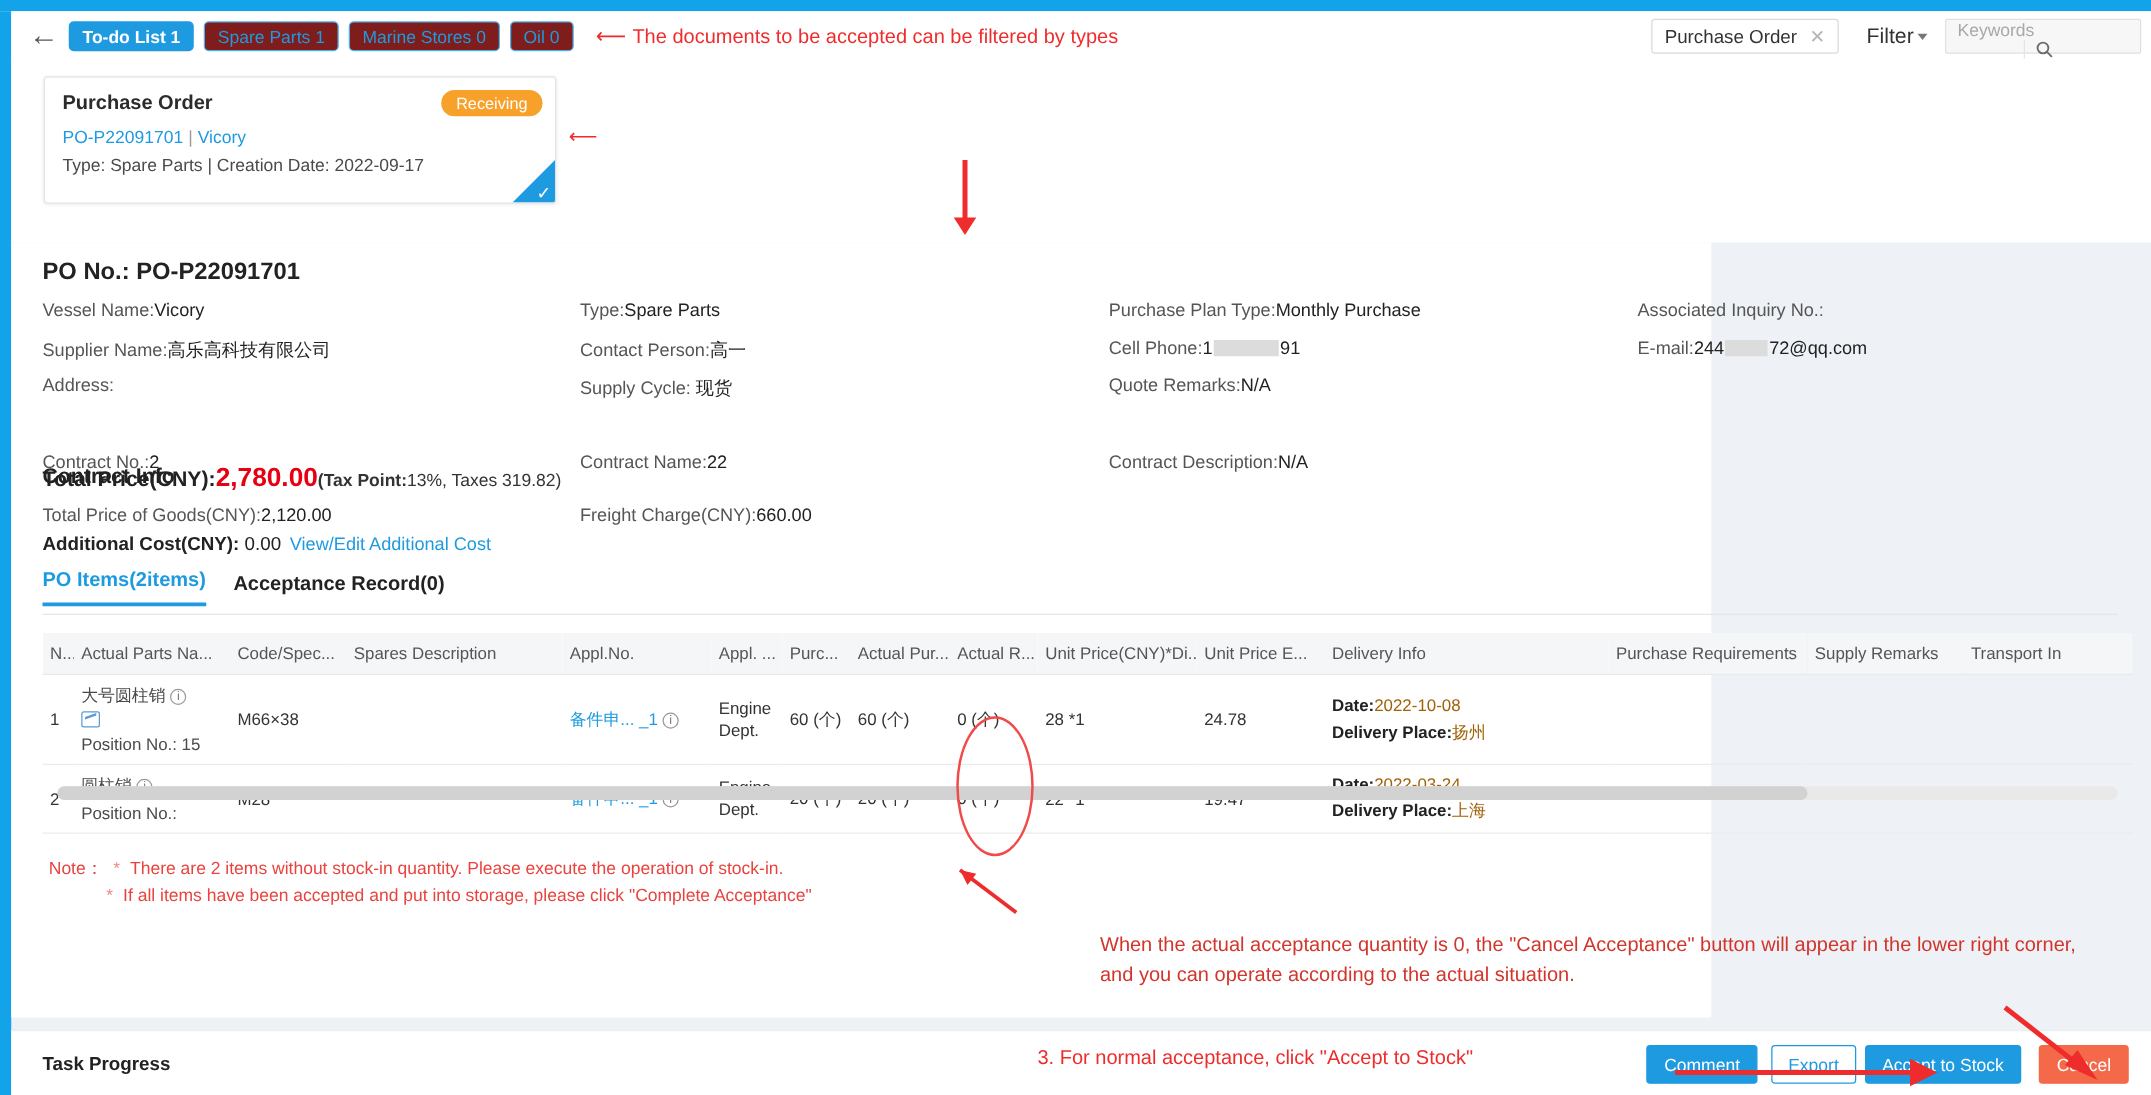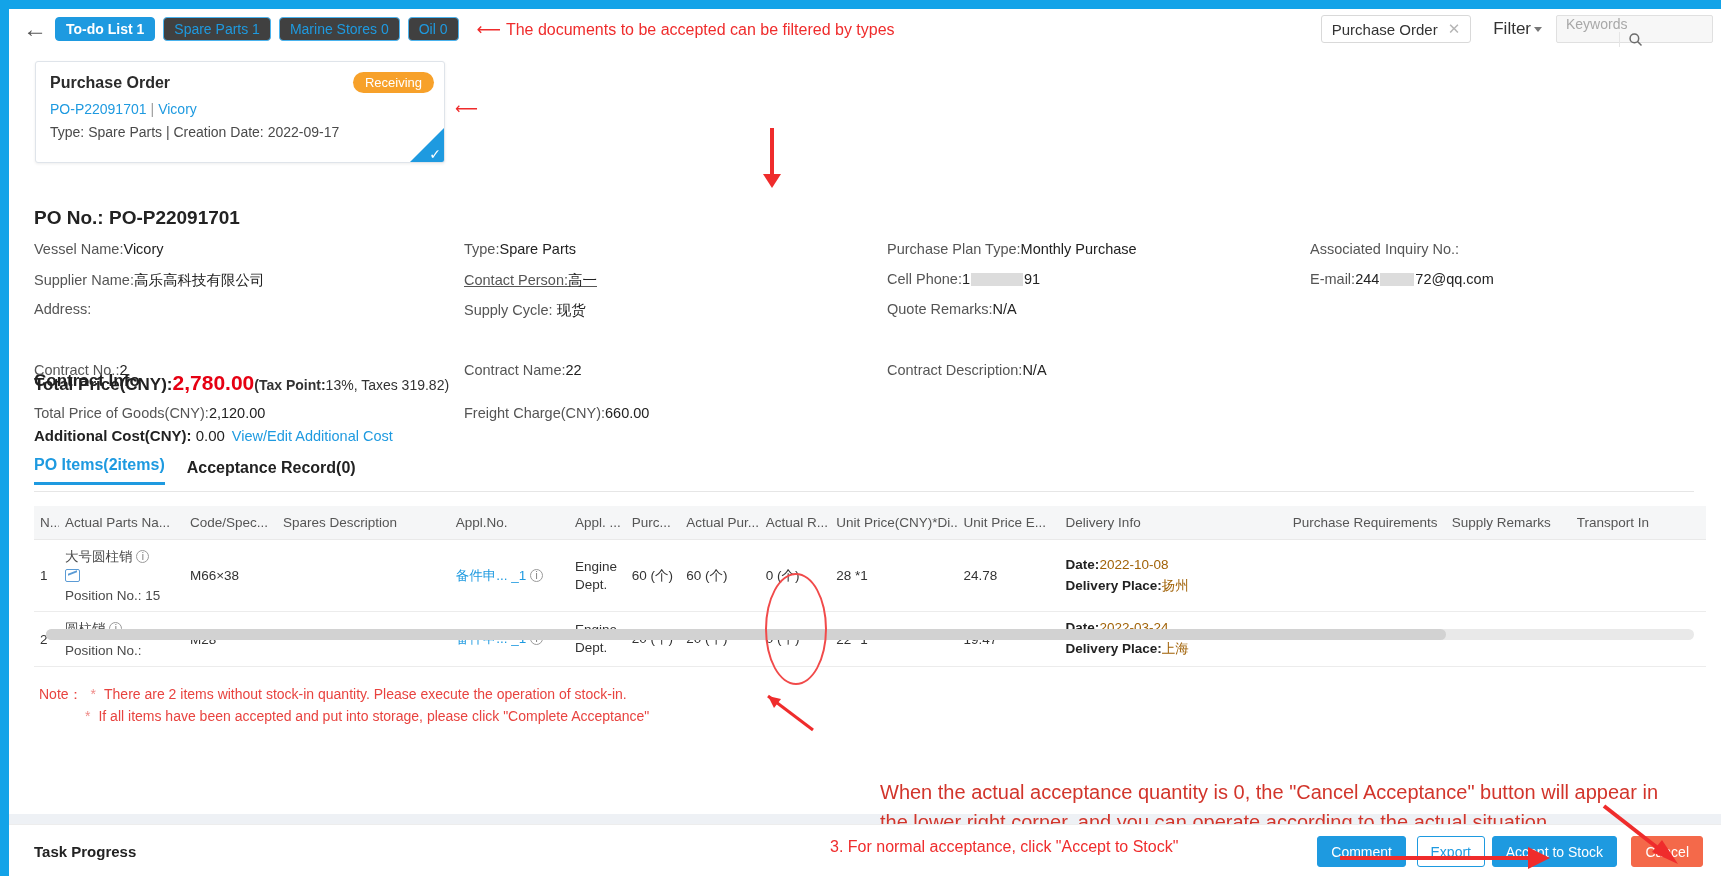--- a/index.html
+++ b/index.html
@@ -27,21 +27,21 @@
     position: absolute; left: 9px; top: 9px; width: 1712px; height: 40px;
     background: #fff; display: flex; align-items: center;
   }
   .back-arrow {
     width: 40px; height: 40px; display: flex; align-items: center; justify-content: center;
     color: #555; font-size: 24px; line-height: 1; cursor: pointer;
     margin-left: 6px;
   }
   .chip {
     height: 24px; border-radius: 4px; border: 1px solid #4ab3ee;
-    color: #1e9ae0; background: #404040; font-size: 14px;
+    color: #1e9ae0; background: #7f1d1d; font-size: 14px;
     display: inline-flex; align-items: center; padding: 0 10px;
     margin-right: 8px; white-space: nowrap; cursor: pointer;
   }
   .chip.active { background: #1e9ae0; border-color: #1e9ae0; color: #fff; font-weight: 600; }
   .tip-inline {
     color: #ef2c2c; font-size: 16px; margin-left: 10px; white-space: nowrap;
   }
   .arrow-left-glyph { font-size: 17px; margin-right: 5px; }
 
   .toolbar-right {
@@ -121,21 +121,21 @@
     background: #ef2c2c;
   }
   .arrow-down-big::after {
     content: ""; position: absolute; left: -7px; top: 46px; width: 0; height: 0;
     border-left: 9px solid transparent; border-right: 9px solid transparent;
     border-top: 14px solid #ef2c2c;
   }
 
   
   .detail {
-    position: absolute; left: 9px; top: 194px; width: 1712px; height: 620px;
+    position: absolute; left: 9px; top: 194px; width: 1360px; height: 620px;
     background: #fff;
   }
   .po-no {
     position: absolute; left: 25px; top: 13px;
     font-size: 19px; font-weight: 700; color: #222;
   }
   .grid-field {
     position: absolute; font-size: 14.5px; color: #555; white-space: nowrap;
   }
   .grid-field b { font-weight: 400; color: #555; }
@@ -230,21 +230,21 @@
     pointer-events: none;
   }
 
   
   .notes { position: absolute; left: 30px; top: 490px; color: #e8433f; font-size: 14px; }
   .notes .row { display: flex; gap: 8px; line-height: 1.55; }
   .notes .star { color: #ef8a87; }
 
   .ann-block {
     position: absolute; left: 880px; top: 745px; color: #d2352b;
-    font-size: 20px; line-height: 1.5; width: 810px; margin-top: 32px;
+    font-size: 16px; line-height: 1.5; width: 810px;
   }
   .ann-3 { position: absolute; left: 830px; top: 838px; color: #ef2c2c; font-size: 16px; }
 
   
   .footer {
     position: absolute; left: 9px; top: 824px; width: 1712px; height: 52px;
     background: #fff; border-top: 1px solid #ededed;
   }
   .task-progress {
     position: absolute; left: 25px; top: 18px; font-size: 15px; font-weight: 700; color: #222;
@@ -341,21 +341,21 @@
     <div class="grid-field" style="left:878px; top:47px;">
       <b>Purchase Plan Type:</b><span class="val">Monthly Purchase</span>
     </div>
     <div class="grid-field" style="left:1301px; top:47px;">
       <b>Associated Inquiry No.:</b><span class="val"></span>
     </div>
 
     <div class="grid-field" style="left:25px; top:77px;">
       <b>Supplier Name:</b><span class="val">高乐高科技有限公司</span>
     </div>
-    <div class="grid-field" style="left:455px; top:77px;text-decoration:underline;">
+    <div class="grid-field" style="left:455px; top:77px;">
       <b>Contact Person:</b><span class="val">高一</span>
     </div>
     <div class="grid-field" style="left:878px; top:77px;">
       <b>Cell Phone:</b><span class="val">1</span><span class="redact"></span><span class="val">91</span>
     </div>
     <div class="grid-field" style="left:1301px; top:77px;">
       <b>E-mail:</b><span class="val">244</span><span class="redact short"></span><span class="val">72@qq.com</span>
     </div>
 
     <div class="grid-field" style="left:25px; top:107px;">

